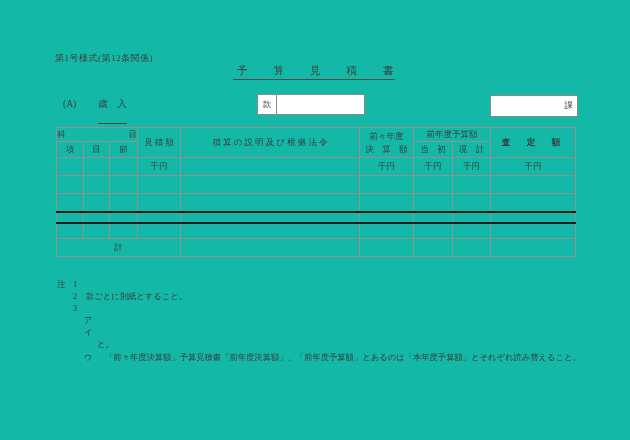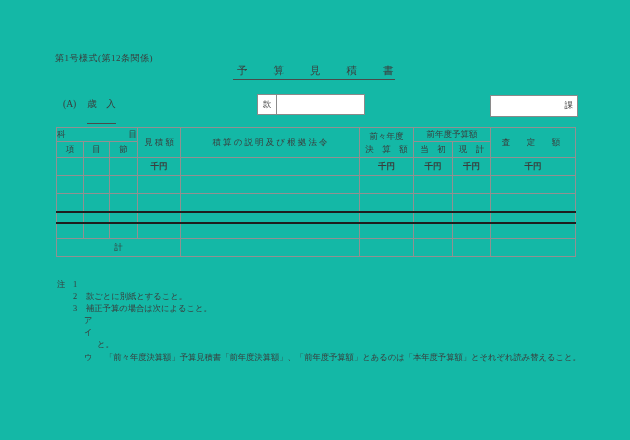--- a/index.html
+++ b/index.html
@@ -7,46 +7,46 @@
   .page {
     position:relative; width:630px; height:440px; background:#14b8a6;
     font-family:"Liberation Serif","DejaVu Serif",serif; color:#3b3b3b;
     overflow:hidden;
   }
   .form-number { position:absolute; left:55px; top:52px; font-size:9px; letter-spacing:0.5px; }
   .title-wrap { position:absolute; left:233px; top:64px; width:162px; height:16px;
                 border-bottom:1px solid #4a4a4a; overflow:visible;font-family:Liberation Serif, serif; }
   .title-text { font-size:10.5px; letter-spacing:26px; white-space:nowrap; margin-left:4px; }
   .section { position:absolute; left:63px; top:98px; font-size:9.5px; white-space:nowrap; }
-  .section-name { border-bottom:1px solid #4a4a4a; padding-bottom:14px; margin-left:11px; }
+  .section-name { border-bottom:1px solid #4a4a4a; padding-bottom:14px; margin-left:22px; }
   .kan-box { position:absolute; left:257px; top:94px; width:108px; height:21px;
              border:1px solid #8a8a8a; display:flex; background:#fff; }
   .kan-cell { width:19px; border-right:1px solid #8a8a8a; display:flex;
               align-items:center; justify-content:center; font-size:8.5px; }
   .kan-value { flex:1; }
   .ka-box { position:absolute; left:490px; top:95px; width:88px; height:22px;
             border:1px solid #8a8a8a; display:flex; align-items:center;
             justify-content:flex-end; padding-right:4px; font-size:8.5px; background:#fff; }
   table.main { position:absolute; left:56px; top:127px; border-collapse:collapse;
                table-layout:fixed; width:519px; }
   table.main td { border:1px solid #919191; font-size:8.5px; text-align:center;
                   vertical-align:middle; padding:0; line-height:1.15; overflow:hidden;
                   white-space:nowrap; }
   tr.r1 td { height:14px; }
   tr.r2 td { height:16px; }
-  tr.runit td { height:18px;font-weight:bold; }
+  tr.runit td { height:18px; }
   tr.rdata td { height:18px; }
   tr.rsep td { height:11px; border-top:2px solid #1e1e1e; border-bottom:2px solid #1e1e1e; }
   tr.rempty td { height:16px; }
   tr.rtotal td { height:18px; }
   td.subject-cell { padding:0 8px; }
   .subject-flex { display:flex; justify-content:space-between; align-items:center; }
   td.unit { text-align:right; padding-right:3px; font-size:8px; }
   td.two-line div { line-height:13px; }
-  td.satei { letter-spacing:4px; }
+  td.satei { letter-spacing:4px;font-weight:bold; }
   td.total-cell { font-size:9px; }
   .notes { position:absolute; left:57px; top:279px; font-size:8.3px; line-height:12.1px; }
   .note-line { display:flex; white-space:nowrap; }
   .nmark  { width:16px; flex:none; }
   .nnum   { width:13px; flex:none; }
   .nsub-sp{ width:27px; flex:none; }
   .nsub-l { width:21px; flex:none; }
   .ncont  { width:40px; flex:none; }
 </style>
 </head>
@@ -179,21 +179,20 @@
       <span class="nnum">1</span>
     </div>
     <div class="note-line">
       <span class="nmark"></span>
       <span class="nnum">2</span>
       <span>款ごとに別紙とすること。</span>
     </div>
     <div class="note-line">
       <span class="nmark"></span>
       <span class="nnum">3</span>
-      <span>補正予算の場合は次によること。</span>
     </div>
     <div class="note-line">
       <span class="nsub-sp"></span>
       <span class="nsub-l">ア</span>
     </div>
     <div class="note-line">
       <span class="nsub-sp"></span>
       <span class="nsub-l">イ</span>
     </div>
     <div class="note-line">

